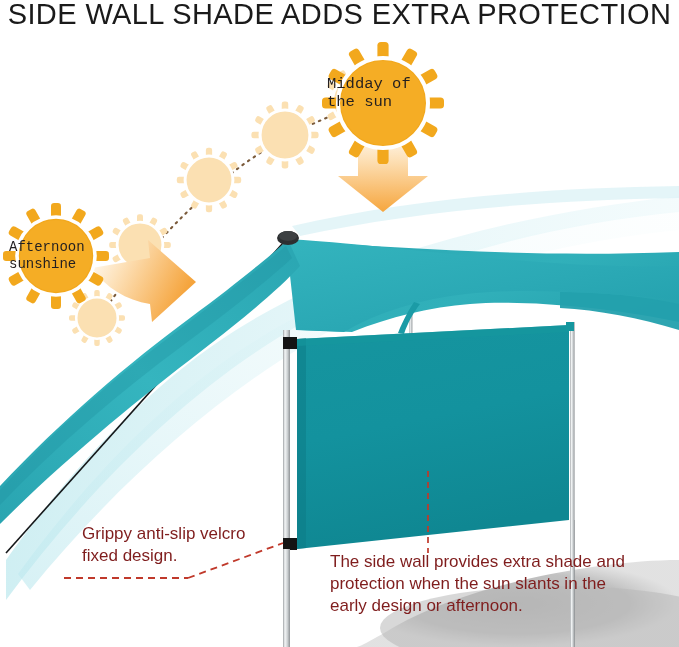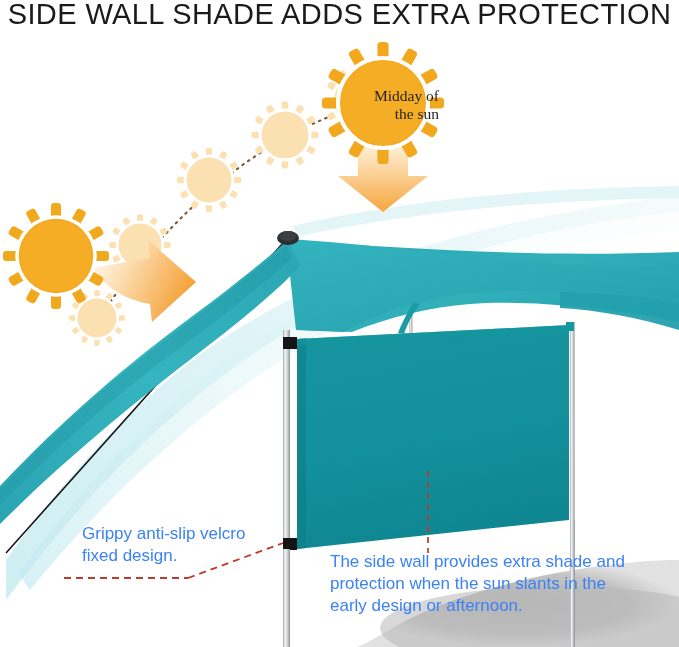--- a/index.html
+++ b/index.html
@@ -26,42 +26,41 @@
     letter-spacing:0.4px;
     font-weight:400;
     color:#1a1a1a;
     font-family:"Liberation Sans", sans-serif;
     white-space:nowrap;
   }
 
   
   .sun-label{
     position:absolute;
-    text-align:right;
+    text-align:left;
     color:#231f20;
-    font-family:Liberation Serif, serif;
+    font-family:Liberation Mono, monospace;
     line-height:1.18;
     white-space:pre-line;
-    margin-top:12px;
   }
   #midday-label{
     left:327px; top:75px;
     width:112px;
     font-size:15.5px;
   }
   #afternoon-label{
     left:9px; top:239px;
     width:100px;
     font-size:14px;
   }
 
   
   .caption{
     position:absolute;
-    color:#3b82f6;
+    color:#7f1d1d;
     font-family:"Liberation Sans", sans-serif;
     line-height:1.30;
     white-space:pre-line;
   }
   #caption-velcro{
     left:82px; top:523px;
     width:235px;
     font-size:17px;
   }
   #caption-sidewall{
@@ -290,20 +289,22 @@
       <path d="M428,471 L428,553"></path>
     </g>
 
   </svg>
 
   <div class="title">SIDE WALL SHADE ADDS EXTRA PROTECTION</div>
 
   <div class="sun-label" id="midday-label">Midday of
 the sun</div>
 
+  <div class="sun-label" id="afternoon-label">Afternoon
+sunshine</div>
 
   <div class="caption" id="caption-velcro">Grippy anti-slip velcro
 fixed design.</div>
 
   <div class="caption" id="caption-sidewall">The side wall provides extra shade and
 protection when the sun slants in the
 early design or afternoon.</div>
 
 </div>
 

